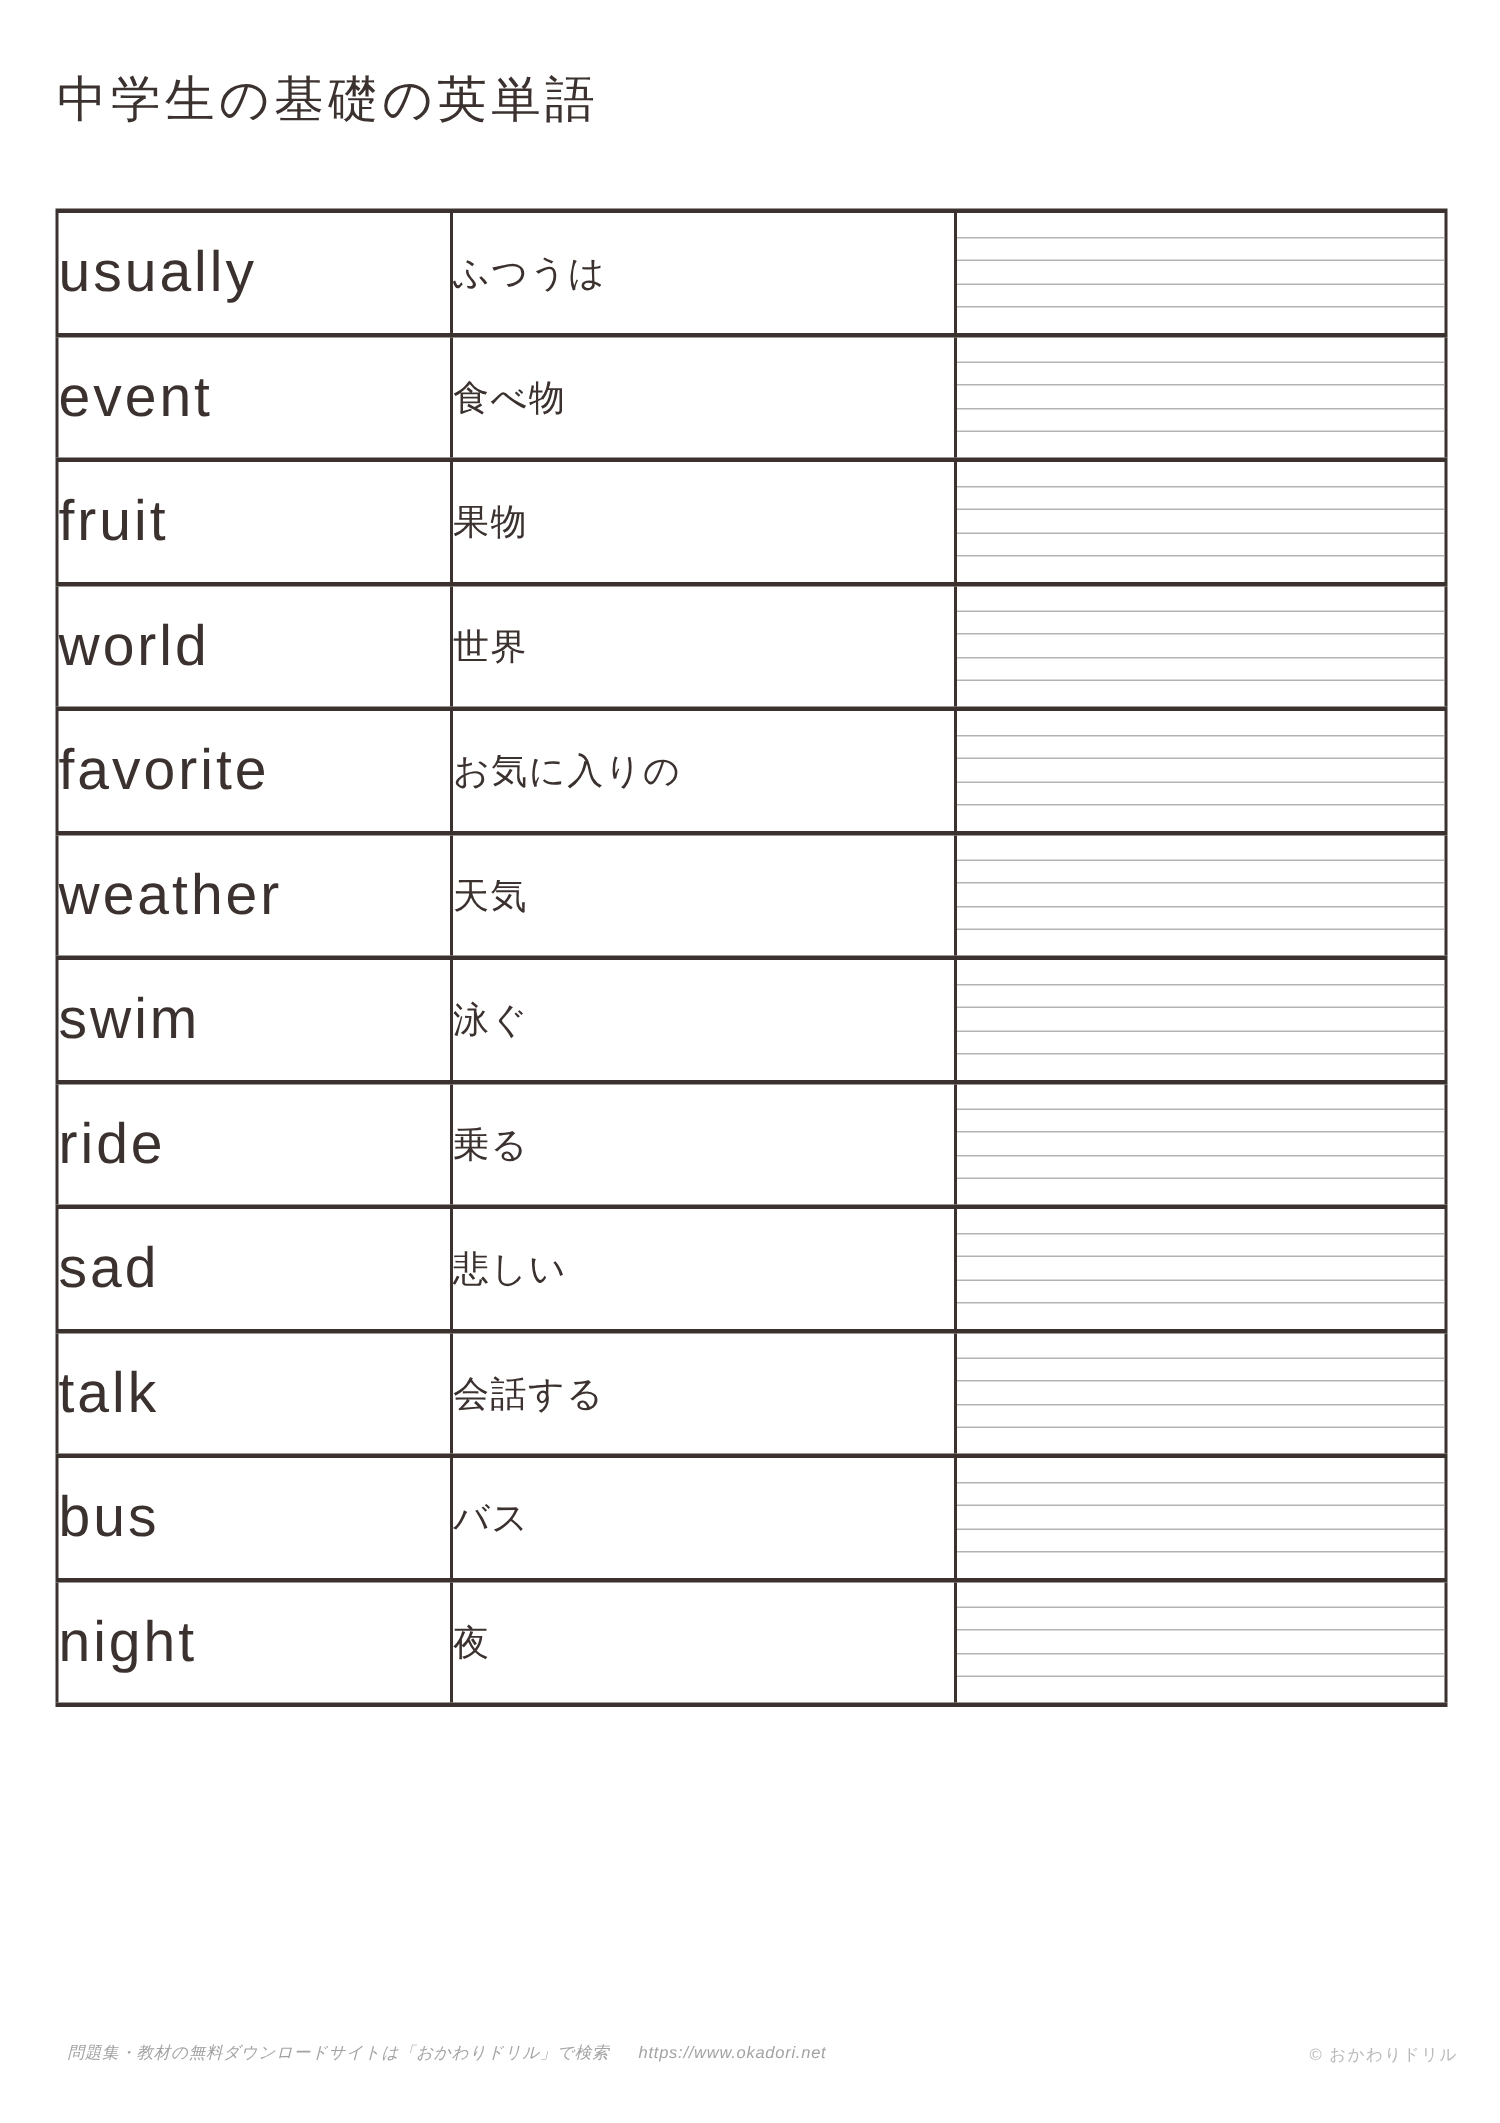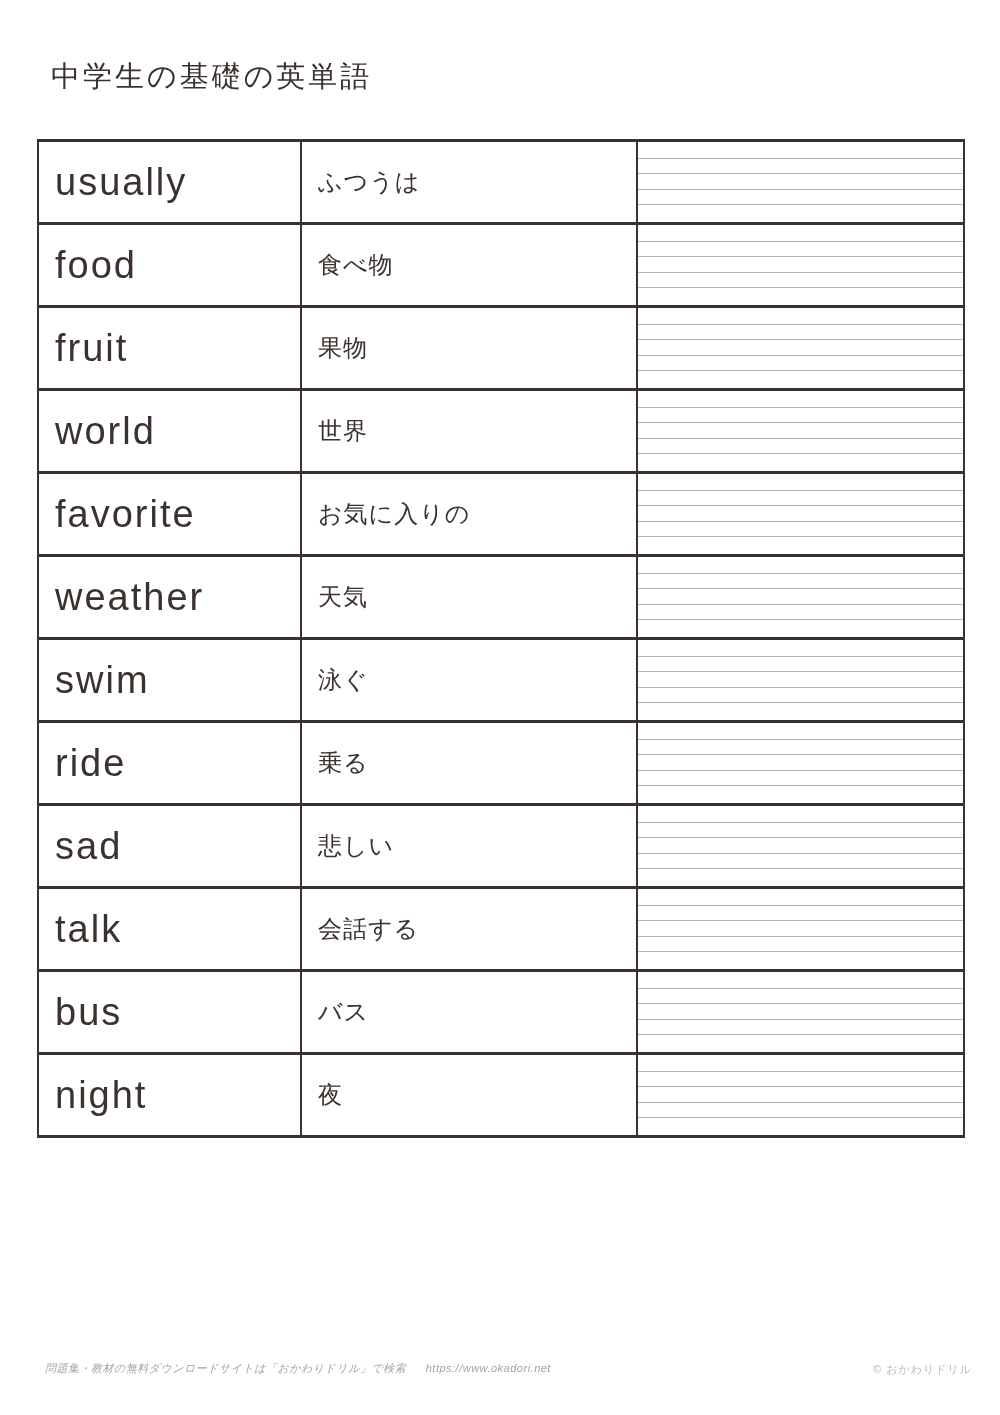--- a/index.html
+++ b/index.html
@@ -13,36 +13,36 @@
   body{
     width:1000px;height:1415px;
     background:#ffffff;
     position:relative;
     font-family:"Liberation Sans","DejaVu Sans",sans-serif;
     color:var(--ink);
     overflow:hidden;
   }
   .title{
     position:absolute;left:38px;top:44px;
-    margin:13px;
-    font-size:29px;font-weight:500;
+    margin:0;
+    font-size:33px;font-weight:500;
     letter-spacing:3px;
     color:var(--ink);
   }
   table.vocab{
     position:absolute;left:37px;top:139px;
     width:926px;
     border-collapse:collapse;
     table-layout:fixed;
   }
   table.vocab td{
     border:2px solid var(--ink);
     border-top-width:3px;
     border-bottom-width:3px;
-    padding:16px;
+    padding:0;
     height:83px;
     vertical-align:middle;
     overflow:hidden;
   }
   td.en-cell{
     padding-left:13px;
     font-size:38px;
     letter-spacing:2px;
     font-weight:400;
   }
@@ -104,21 +104,21 @@
     <td class="practice-cell">
       <div class="pline"></div>
       <div class="pline"></div>
       <div class="pline"></div>
       <div class="pline"></div>
     </td>
   </tr>
 
   <tr>
     <td class="en-cell">
-      <span>food</span>
+      <span>event</span>
     </td>
     <td class="ja-cell">
       <span>食べ物</span>
     </td>
     <td class="practice-cell">
       <div class="pline"></div>
       <div class="pline"></div>
       <div class="pline"></div>
       <div class="pline"></div>
     </td>

